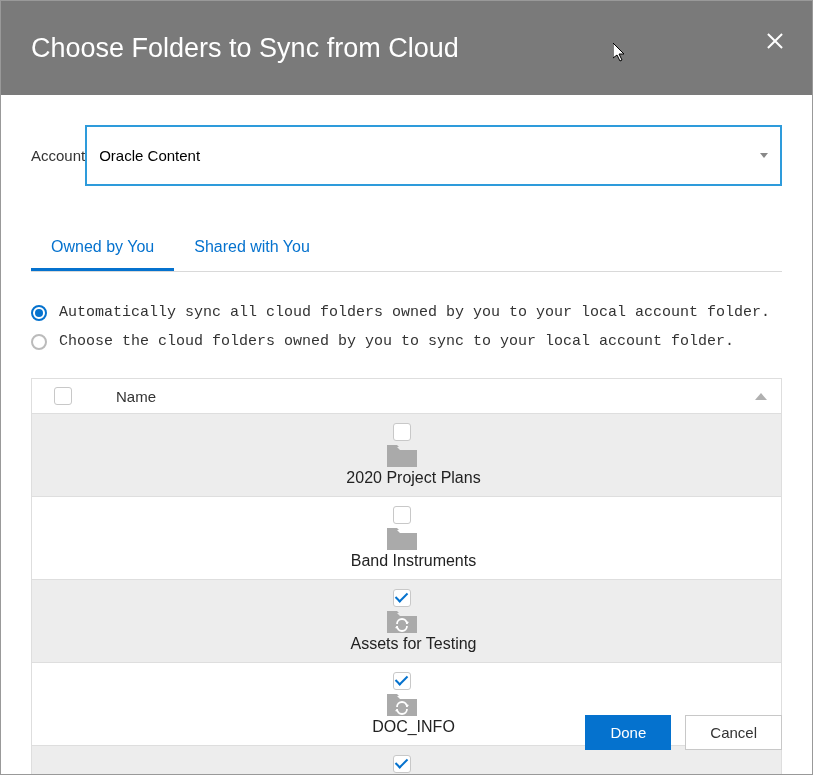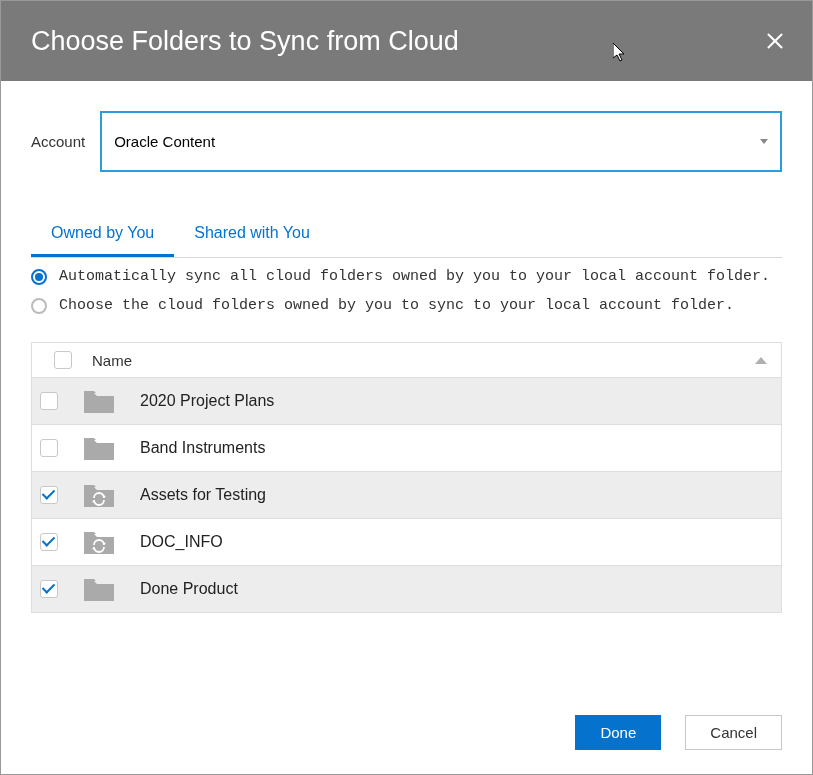--- a/index.html
+++ b/index.html
@@ -1,53 +1,53 @@
 <!DOCTYPE html>
 <html><head>
   <meta charset="utf-8">
   <style>
     * { box-sizing: border-box; margin: 0; padding: 0; }
     body { font-family: "Segoe UI", Arial, sans-serif; background: #fff; width: 813px; height: 775px; position: relative; border: 1px solid #999; }
-    .titlebar { background: #7a7a7a; height: 80px; display: flex; align-items: center; padding: 0 30px; position: relative; }
+    .titlebar { background: #7a7a7a; height: 94px; display: flex; align-items: center; padding: 0 30px; position: relative; }
     .titlebar h1 { color: #fff; font-weight: 300; font-size: 27px; }
     .close-btn { position: absolute; right: 25px; top: 28px; width: 24px; height: 24px; cursor: pointer; }
     .close-btn::before, .close-btn::after { content: ''; position: absolute; top: 11px; left: 2px; width: 20px; height: 2px; background: #fff; }
     .close-btn::before { transform: rotate(45deg); }
     .close-btn::after { transform: rotate(-45deg); }
     .cursor { position: absolute; left: 612px; top: 42px; pointer-events: none; z-index: 100; }
     .content { padding: 30px 30px 0 30px; }
-    .account-row { display: flex; align-items: center; gap: 15px; margin-bottom: 40px; justify-content: flex-end; }
+    .account-row { display: flex; align-items: center; margin-bottom: 40px; justify-content: flex-end; }
     .account-label { color: #333; font-size: 15px; }
     .account-select { flex: 1; border: 2px solid #2e9bdb; padding: 20px 12px; font-size: 15px; position: relative; background: #fff; cursor: pointer; display: flex; justify-content: space-between; align-items: center; }
     .account-select .caret { width: 0; height: 0; border-left: 4px solid transparent; border-right: 4px solid transparent; border-top: 5px solid #888; }
-    .tabs { display: flex; border-bottom: 1px solid #d9d9d9; margin-bottom: 10px; }
+    .tabs { display: flex; border-bottom: 1px solid #d9d9d9; margin-bottom: 32px; }
     .tab { padding: 12px 20px; font-size: 16px; color: #0572ce; cursor: pointer; border-bottom: 3px solid transparent; }
     .tab.active { border-bottom-color: #0572ce; }
     .radio-group { margin-bottom: 28px; }
     .radio-row { display: flex; align-items: center; margin-bottom: 12px; font-size: 15px; color: #333; font-family: Liberation Mono, monospace; }
     .radio { width: 16px; height: 16px; border-radius: 50%; margin-right: 12px; flex-shrink: 0; position: relative; }
     .radio.checked { border: 2px solid #0572ce; }
     .radio.checked::after { content: ''; position: absolute; top: 2px; left: 2px; width: 8px; height: 8px; border-radius: 50%; background: #0572ce; }
     .radio.unchecked { border: 2px solid #bbb; }
     .table { border: 1px solid #dedede; }
-    .table-header { display: flex; align-items: center; padding: 8px 14px 8px 22px; border-bottom: 1px solid #dedede; background: #fff; }
+    .table-header { display: flex; align-items: center; padding: 8px 14px 8px 22px; border-bottom: 1px solid #dedede; background: #fff; gap: 24px; }
     .table-header .hdr-check { width: 18px; height: 18px; border: 1px solid #c8c8c8; border-radius: 3px; margin-right: 20px; }
     .table-header .hdr-name { font-size: 15px; color: #333; flex: 1; }
     .sort-caret { width: 0; height: 0; border-left: 6px solid transparent; border-right: 6px solid transparent; border-bottom: 7px solid #b0b0b0; }
-    .row { display: flex; align-items: center; padding: 9px 14px 9px 8px; border-bottom: 1px solid #dedede; }
+    .row { display: flex; align-items: center; padding: 9px 14px 9px 28px; border-bottom: 1px solid #dedede; flex-direction: column; }
     .row:nth-child(odd) { background: #ededed; }
     .row:last-child { border-bottom: none; }
     .row-check { width: 18px; height: 18px; border: 1px solid #c8c8c8; border-radius: 3px; margin-right: 24px; background: #fff; position: relative; flex-shrink: 0; cursor: pointer; }
     .row-check.checked::after { content: ''; position: absolute; left: 4px; top: 0px; width: 5px; height: 10px; border: solid #0572ce; border-width: 0 2px 2px 0; transform: rotate(45deg); }
     .folder-icon { width: 34px; height: 28px; margin-right: 24px; flex-shrink: 0; }
     .row-name { font-size: 16px; color: #222; }
-    .footer { position: absolute; bottom: 24px; right: 30px; display: flex; }
+    .footer { position: absolute; bottom: 24px; right: 30px; display: flex; gap: 14px; }
     .btn { padding: 8px 24px; font-size: 15px; border: 1px solid #c8c8c8; cursor: pointer; }
     .btn-primary { background: #0572ce; color: #fff; border-color: #0572ce; }
-    .btn-secondary { background: #fff; color: #333; margin-left: 24px; }
+    .btn-secondary { background: #fff; color: #333; }
   </style>
 </head>
 <body>
 
 <div class="titlebar">
   <h1>Choose Folders to Sync from Cloud</h1>
   <div class="close-btn"></div>
 </div>
 
 <svg class="cursor" width="16" height="20" viewBox="0 0 16 20">

